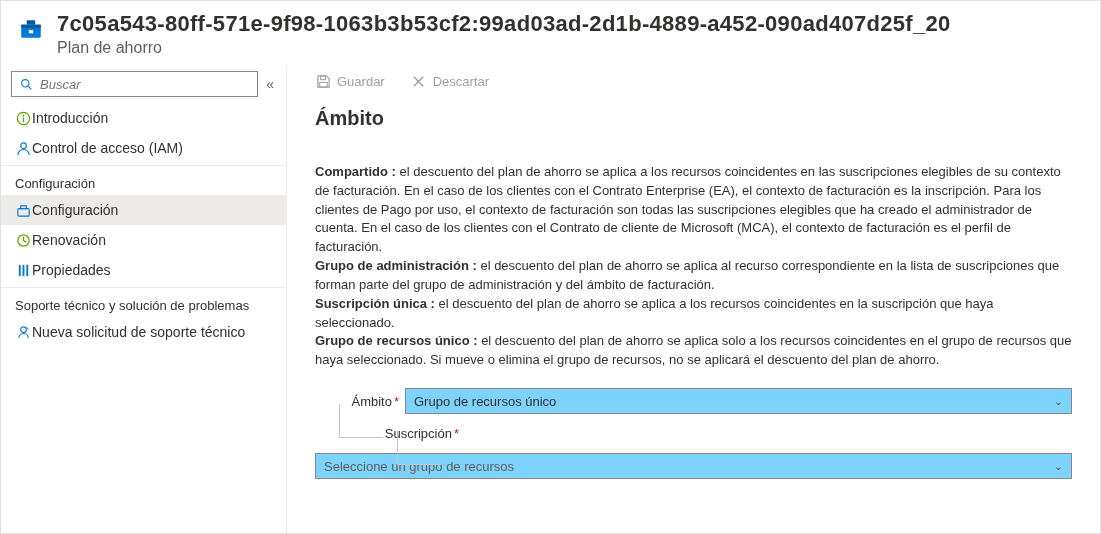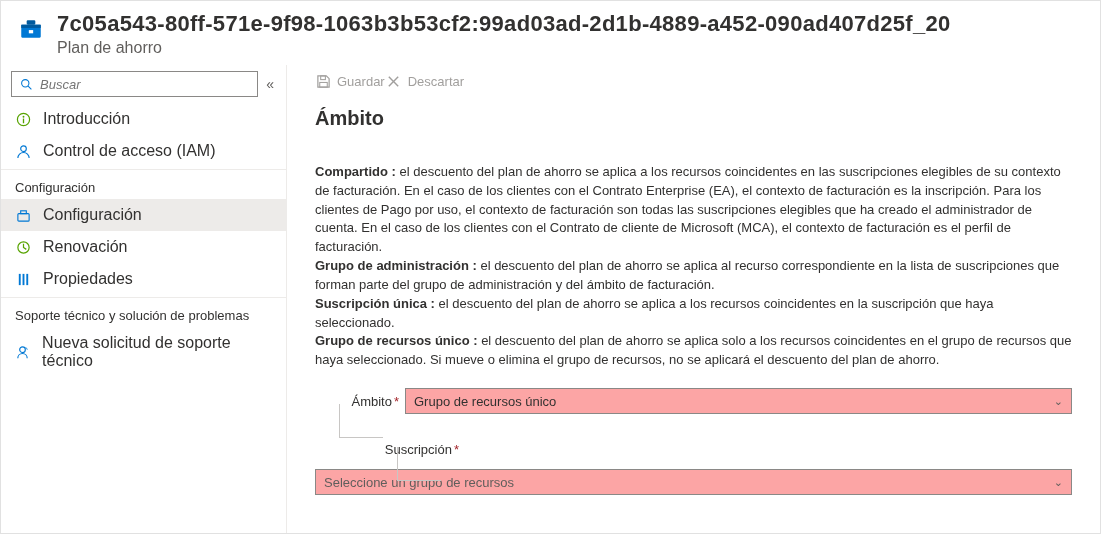--- a/index.html
+++ b/index.html
@@ -76,23 +76,23 @@
     .collapse-btn {
       color: #605e5c;
       font-size: 14px;
       cursor: pointer;
       padding: 0 2px;
     }
     .nav-item {
       display: flex;
       align-items: center;
       padding: 7px 14px;
-      gap: 12px;
+      gap: 1px;
       cursor: pointer;
-      font-size: 16px;
+      font-size: 14px;
       color: #323130;
     }
     .nav-item.active { background: #edebe9; }
     .nav-icon {
       width: 16px; height: 16px;
       display: flex; align-items: center; justify-content: center;
     }
     .nav-section {
       padding: 10px 14px 4px 14px;
       font-size: 13px;
@@ -101,21 +101,21 @@
       margin-top: 2px;
     }
     .nav-section:first-of-type { border-top: none; }
     .content {
       flex: 1;
       padding: 8px 28px 16px 28px;
       overflow: hidden;
     }
     .command-bar {
       display: flex;
-      gap: 1px;
+      gap: 26px;
       padding-bottom: 12px;
     }
     .cmd-btn {
       display: flex;
       align-items: center;
       gap: 6px;
       color: #a19f9d;
       font-size: 13px;
       cursor: pointer;
     }
@@ -152,33 +152,33 @@
     .req { color: #a4262c; margin-left: 2px; }
     .form-control {
       flex: 1;
       display: flex;
       align-items: center;
       border: 1px solid #8a8886;
       height: 26px;
       padding: 0 8px;
       font-size: 13px;
       color: #323130;
-      background: #fca5a5;
+      background: #7dd3fc;
     }
     .form-control.select { justify-content: space-between; cursor: pointer; }
     .form-control input { border: none; outline: none; flex: 1; font-size: 13px; background: transparent; }
     .chevron { color: #605e5c; font-size: 11px; }
     .connector {
       position: absolute;
       border-left: 1px solid #c8c6c4;
       border-bottom: 1px solid #c8c6c4;
       pointer-events: none;
     }
     .row-1 .form-label { width: 90px; }
-    .row-2 .form-label { width: 150px; margin-top: 16px; }
+    .row-2 .form-label { width: 150px; }
     .row-3 .form-label { width: 220px; }
     .conn-1 { left: 24px; top: -22px; width: 44px; height: 34px; }
     .conn-2 { left: 82px; top: -22px; width: 44px; height: 34px; }
     .select-placeholder { color: #605e5c; }
   </style>
 </head>
 <body>
 
 <div class="header">
   <div class="header-icon">

